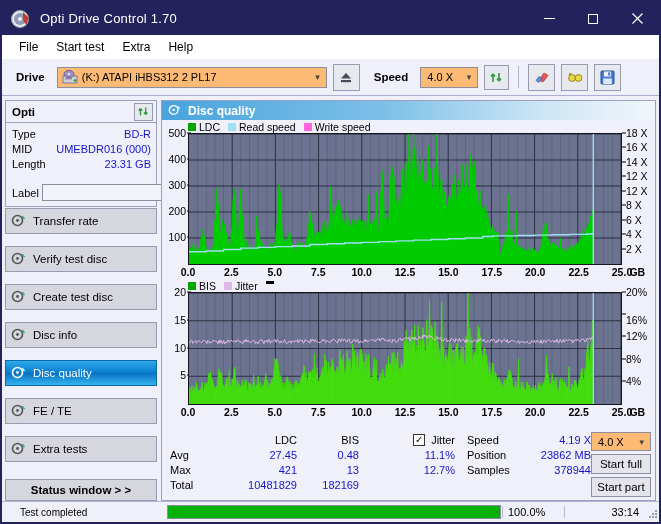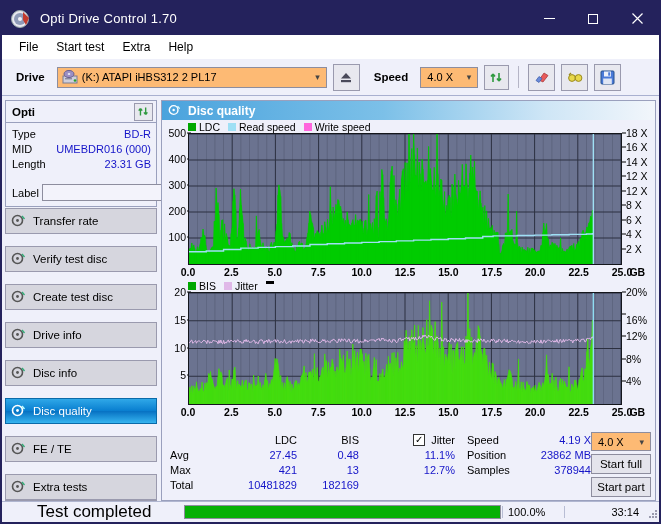--- a/index.html
+++ b/index.html
@@ -148,21 +148,21 @@
   .startbtn{
     height:20px;background:#e4e4ec;border:1px solid #8d8d9e;
     display:flex;align-items:center;justify-content:center;box-sizing:border-box;
     font-size:11.5px;
   }
   
   .statusbar{
     height:20px;flex:0 0 auto;display:flex;align-items:center;
     background:#eff0fa;border-top:1px solid #b0b6d0;
   }
-  .st-text{width:146px;padding-left:12px;font-size:17px;margin-left:23px;}
+  .st-text{width:146px;padding-left:18px;font-size:10px;}
   .progress{
     flex:1 1 auto;height:14px;border:1px solid #8d8d9e;background:#fff;
     margin:0 1px;box-sizing:border-box;position:relative;
   }
   .progress .bar{position:absolute;left:0;top:0;bottom:0;background:#06b006;}
   .st-pct{width:56px;padding-left:5px;font-size:11px;border-left:1px solid #b8bdd4;}
   .st-time{width:74px;text-align:right;padding-right:6px;font-size:11px;border-left:1px solid #b8bdd4;}
   .grip{width:12px;height:12px;margin-right:2px;position:relative;}
   .grip i{position:absolute;width:2px;height:2px;background:#9a9aae;}
 </style>
@@ -318,28 +318,20 @@
               </svg></span>
           <span>Verify test disc</span>
         </div>
         <div class="navbtn">
           <span><svg width="15" height="13" viewBox="0 0 15 13">
                 <circle cx="6.5" cy="6.5" r="5" fill="none" stroke="#555" stroke-width="1.6"></circle>
                 <circle cx="6.5" cy="6.5" r="1.4" fill="#555"></circle>
                 <path d="M11 2 L13.5 5" stroke="#3a7" stroke-width="1.4"></path>
               </svg></span>
           <span>Create test disc</span>
-        </div>
-        <div class="navbtn">
-          <span><svg width="15" height="13" viewBox="0 0 15 13">
-                <circle cx="6.5" cy="6.5" r="5" fill="none" stroke="#555" stroke-width="1.6"></circle>
-                <circle cx="6.5" cy="6.5" r="1.4" fill="#555"></circle>
-                <path d="M11 2 L13.5 5" stroke="#3a7" stroke-width="1.4"></path>
-              </svg></span>
-          <span>Drive info</span>
         </div>
         <div class="navbtn">
           <span><svg width="15" height="13" viewBox="0 0 15 13">
                 <circle cx="6.5" cy="6.5" r="5" fill="none" stroke="#555" stroke-width="1.6"></circle>
                 <circle cx="6.5" cy="6.5" r="1.4" fill="#555"></circle>
                 <path d="M11 2 L13.5 5" stroke="#3a7" stroke-width="1.4"></path>
               </svg></span>
           <span>Disc info</span>
         </div>
         <div class="navbtn sel">

